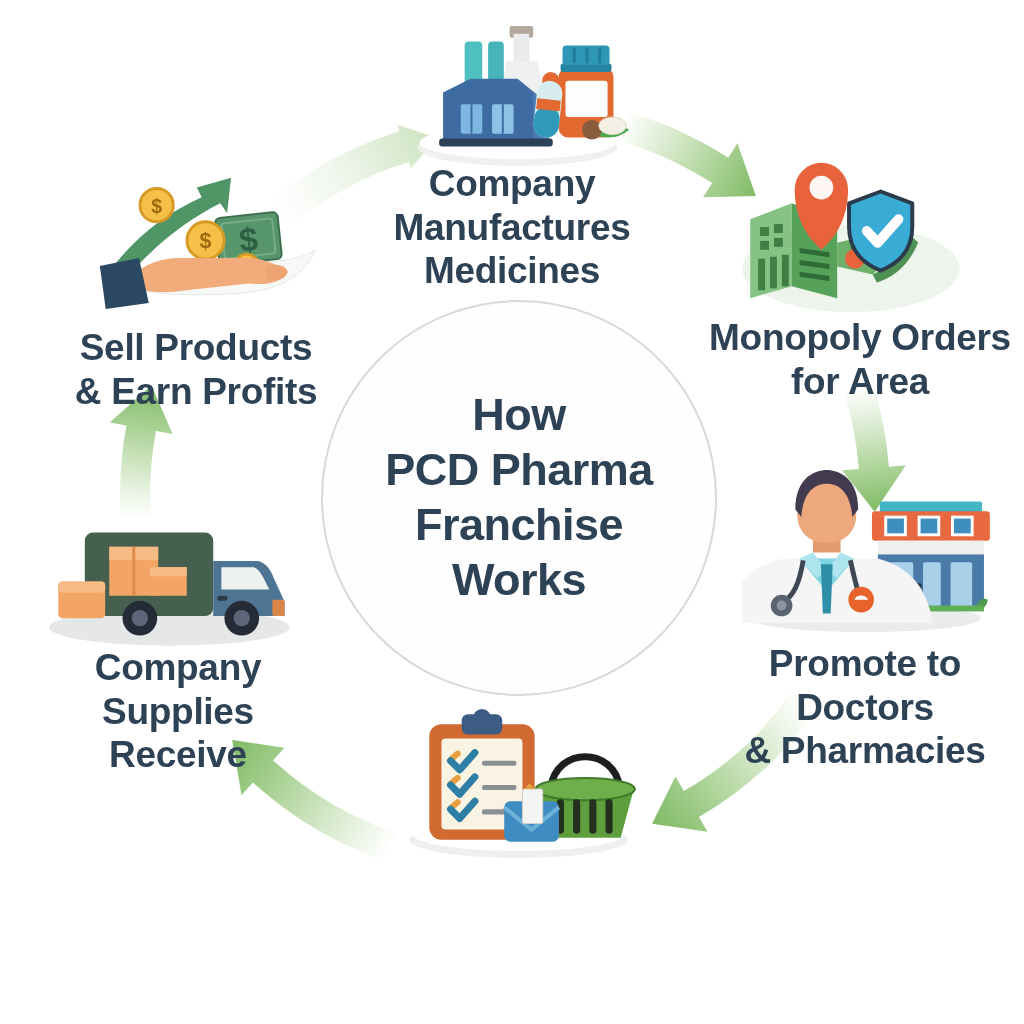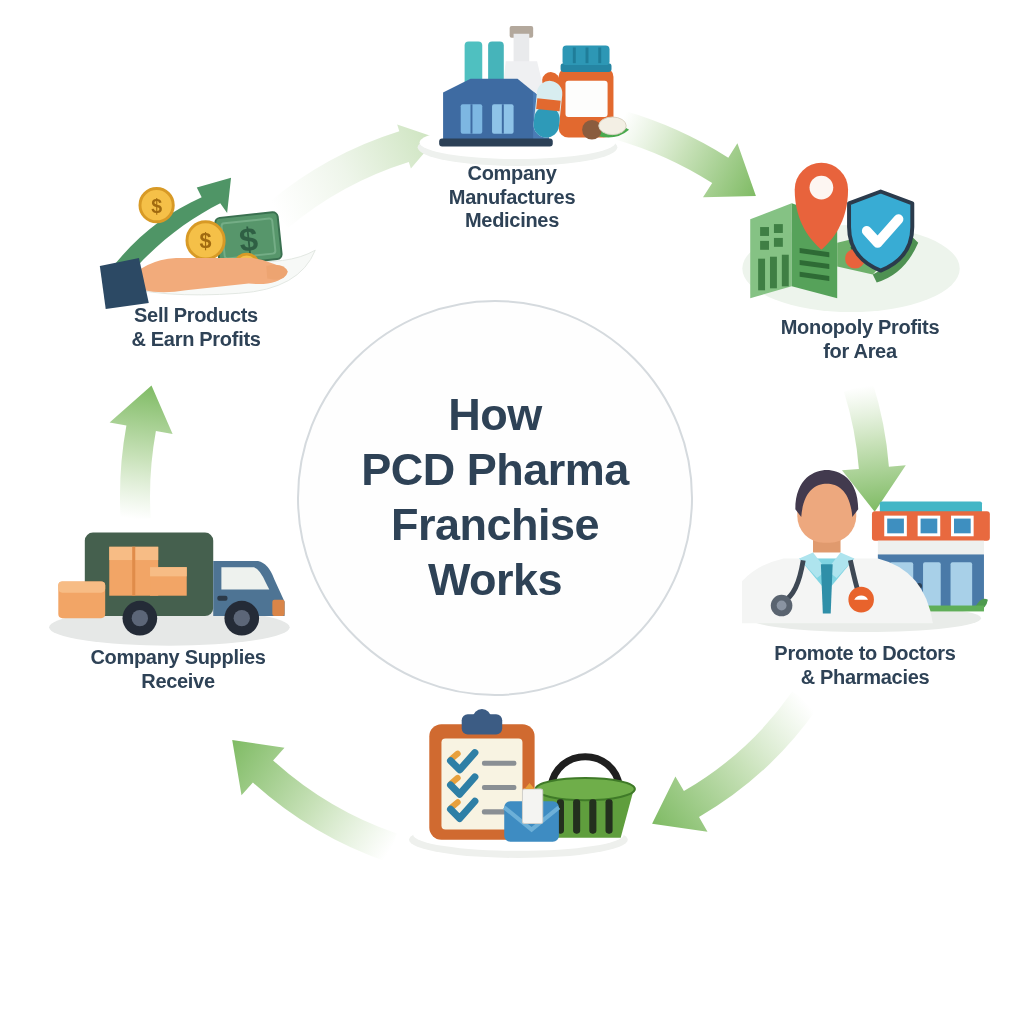--- a/index.html
+++ b/index.html
@@ -1,25 +1,25 @@
 <!DOCTYPE html>
 <html style="--text: #2e4256; --arrow-dark: #7fbb64; --arrow-mid: #c9e2ba; --arrow-light: #ffffff; --circle-border: #d5dade; --accent-orange: #e8673a; --accent-teal: #3aaed6; --accent-green: #5aa55e; --accent-blue: #3e6ea5;"><head>
 <meta charset="utf-8">
 <style>
   html,body{margin:0;padding:0;background:#ffffff;}
   #stage{position:relative;width:1024px;height:1024px;background:#ffffff;overflow:hidden;
          font-family:"Liberation Sans","DejaVu Sans",sans-serif;}
   #arrows{position:absolute;left:0;top:0;}
   .abs{position:absolute;}
-  #center-circle{position:absolute;left:297px;top:300px;width:392px;height:392px;
+  #center-circle{position:absolute;left:321px;top:300px;width:392px;height:392px;
       border-radius:50%;background:#fefefe;border:2px solid #d5dade;
       display:flex;align-items:center;justify-content:center;}
   #center-title{font-size:45px;font-weight:bold;line-height:1.22;text-align:center;
       color:var(--text,#2e4256);white-space:pre-line;letter-spacing:-0.5px;}
-  .step-label{position:absolute;text-align:center;font-weight:bold;font-size:20px;
+  .step-label{position:absolute;text-align:center;font-weight:bold;font-size:37px;
       line-height:1.18;color:var(--text,#2e4256);white-space:pre-line;letter-spacing:-0.3px;}
   svg text{font-family:"Liberation Sans","DejaVu Sans",sans-serif;font-weight:bold;}
 </style>
 </head>
 <body>
 
 <div id="stage">
 
   <svg id="arrows" width="1024" height="1024">
       <defs id="arrow-defs">
@@ -141,21 +141,21 @@
         <path d="M61,42 C61,76 78,94 88,103 C98,94 115,76 115,42 A27,27 0 1 0 61,42 Z" fill="#e8633c"></path>
         <circle cx="88" cy="40" r="12" fill="#fdf6f2"></circle>
       </g>
       <circle cx="122" cy="112" r="10" fill="#e8633c"></circle>
       <g>
         <path d="M148,44 L180,56 V80 C180,103 166,117 148,124 C130,117 116,103 116,80 V56 Z" fill="#38acd4" stroke="#2b3b4c" stroke-width="4" stroke-linejoin="round"></path>
         <path d="M134,84 L145,96 L166,72" fill="none" stroke="#ffffff" stroke-width="10" stroke-linecap="round" stroke-linejoin="round"></path>
       </g>
     </svg>
   </div>
-  <div class="step-label" style="left:705px;top:316px;width:310px;">Monopoly Profits
+  <div class="step-label" style="left:705px;top:316px;width:310px;">Monopoly Orders
 for Area</div>
 
   <div class="abs" style="left:742px;top:468px;">
     <svg width="256" height="167" viewBox="0 0 260 170">
       <ellipse cx="125" cy="153" rx="118" ry="14" fill="#e9ece9"></ellipse>
       <g>
         <rect x="140" y="34" width="104" height="12" rx="2" fill="#43b6c6"></rect>
         <rect x="132" y="44" width="120" height="30" rx="3" fill="#e8693f"></rect>
         <rect x="146" y="50" width="20" height="18" fill="#3e8fc0" stroke="#ffffff" stroke-width="3"></rect>
         <rect x="180" y="50" width="20" height="18" fill="#3e8fc0" stroke="#ffffff" stroke-width="3"></rect>
@@ -276,16 +276,16 @@
         <circle cx="158" cy="110" r="12" fill="#f5c048" stroke="#d89a26" stroke-width="3"></circle>
         <text x="158" y="116" font-size="15" text-anchor="middle" fill="#a06a10">$</text>
       </g>
       <g>
         <path d="M34,128 Q52,104 86,102 L148,102 Q168,100 186,108 Q198,113 198,119 Q188,131 160,128 L96,135 Q58,141 34,128 Z" fill="#f2ab7b"></path>
         <path d="M178,110 Q196,106 200,116 Q197,127 179,123 Z" fill="#eda471"></path>
         <polygon points="8,110 48,102 58,148 14,154" fill="#2c4964"></polygon>
       </g>
     </svg>
   </div>
-  <div class="step-label" style="left:46px;top:304px;width:300px;">Sell Products
+  <div class="step-label" style="left:46px;top:326px;width:300px;">Sell Products
 &amp; Earn Profits</div>
 
 </div>
 
 </body></html>

